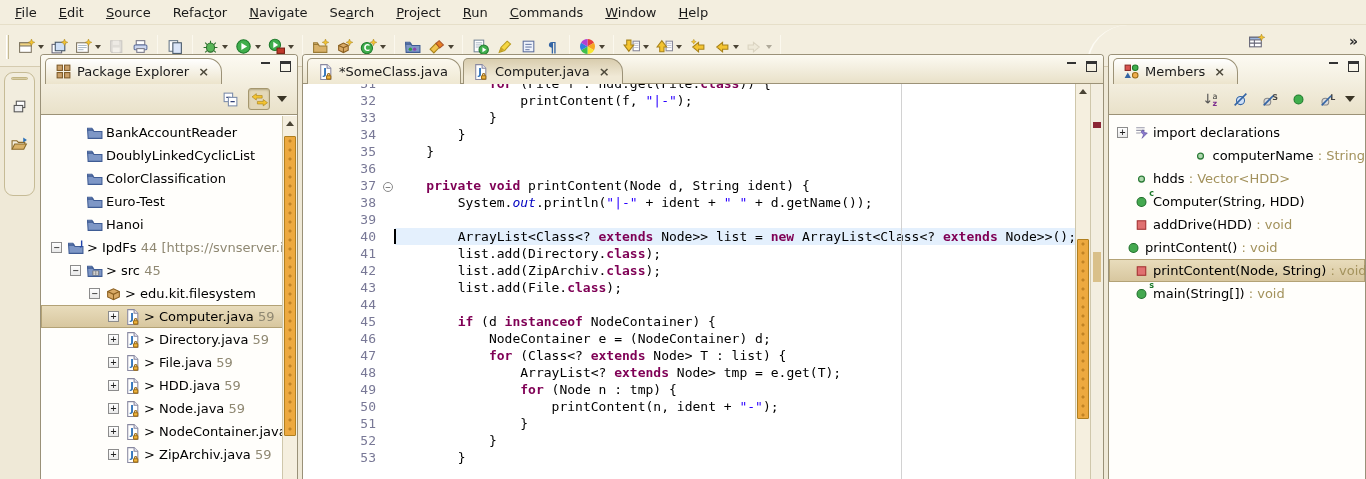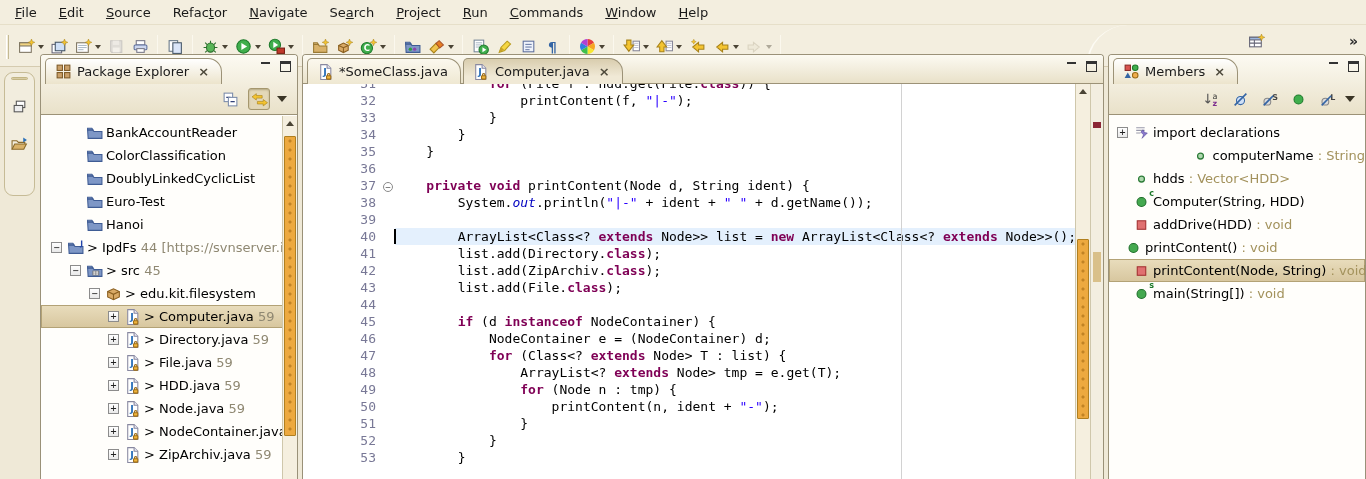--- a/index.html
+++ b/index.html
@@ -462,33 +462,33 @@
       <div class="trow" style="padding-left: 29px;">
         <span class="exp hidden"></span>
         <span class="islot">
           <span class="ico">
             <svg width="17" height="17" viewBox="0 0 16 16">
               <path d="M1.5 5.5h4.5l1.5 1.5h7.5v6.5h-13z" fill="#7e97c6" stroke="#3f5c94"></path>
               <path d="M1.5 5.5V4h4l1.2 1.5z" fill="#9db1d6" stroke="#3f5c94"></path>
             </svg>
           </span>
         </span>
-        <span class="tlabel">ColorClassification</span>
+        <span class="tlabel">DoublyLinkedCyclicList</span>
       </div>
       <div class="trow" style="padding-left: 29px;">
         <span class="exp hidden"></span>
         <span class="islot">
           <span class="ico">
             <svg width="17" height="17" viewBox="0 0 16 16">
               <path d="M1.5 5.5h4.5l1.5 1.5h7.5v6.5h-13z" fill="#7e97c6" stroke="#3f5c94"></path>
               <path d="M1.5 5.5V4h4l1.2 1.5z" fill="#9db1d6" stroke="#3f5c94"></path>
             </svg>
           </span>
         </span>
-        <span class="tlabel">DoublyLinkedCyclicList</span>
+        <span class="tlabel">ColorClassification</span>
       </div>
       <div class="trow" style="padding-left: 29px;">
         <span class="exp hidden"></span>
         <span class="islot">
           <span class="ico">
             <svg width="17" height="17" viewBox="0 0 16 16">
               <path d="M1.5 5.5h4.5l1.5 1.5h7.5v6.5h-13z" fill="#7e97c6" stroke="#3f5c94"></path>
               <path d="M1.5 5.5V4h4l1.2 1.5z" fill="#9db1d6" stroke="#3f5c94"></path>
             </svg>
           </span>

